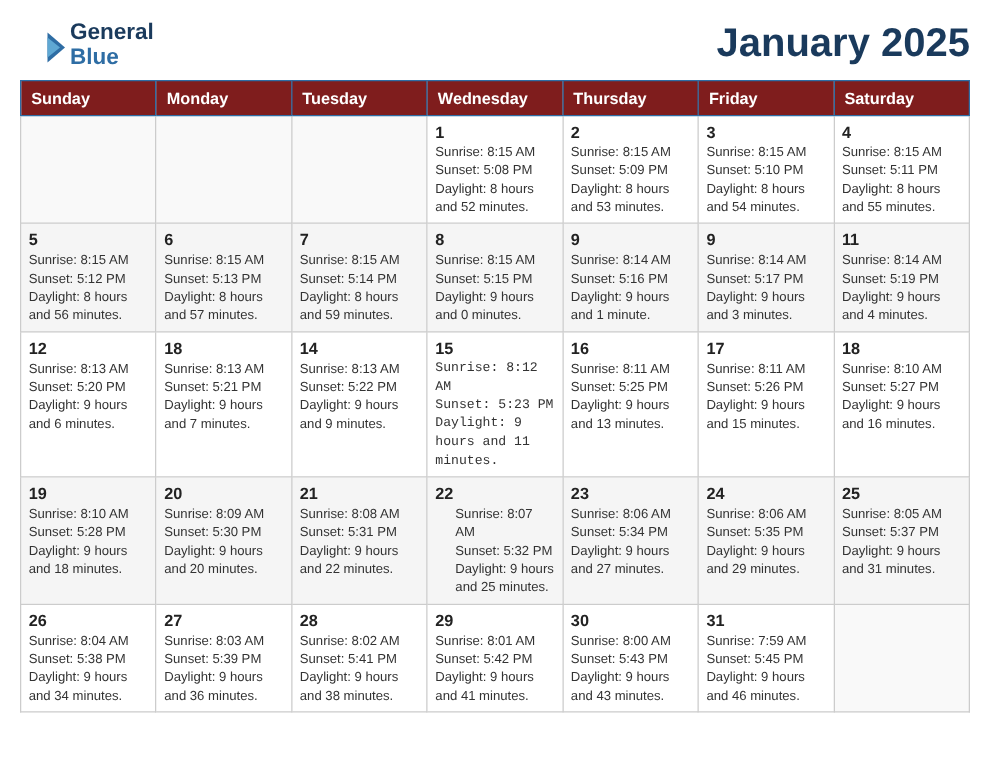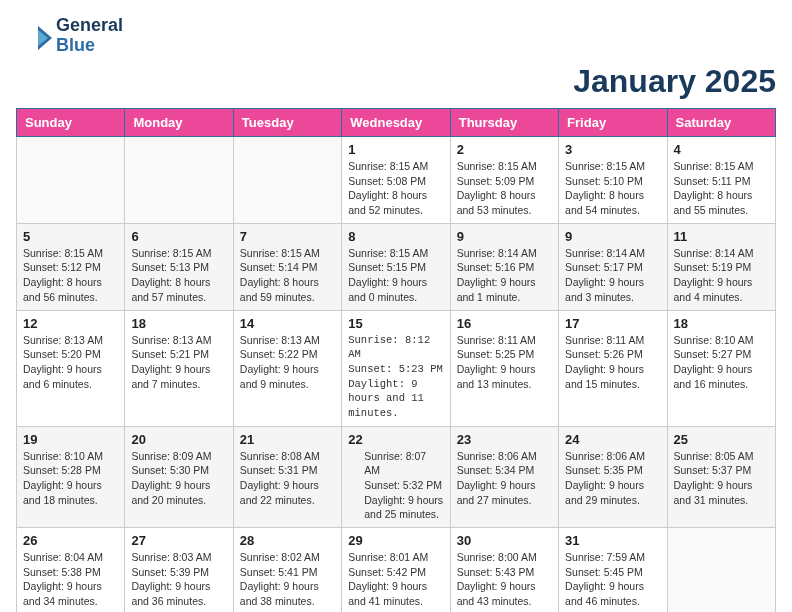--- a/index.html
+++ b/index.html
@@ -26,37 +26,36 @@
       font-weight: bold;
       color: #1a3a5c;
       line-height: 1.1;
     }
     .logo-icon {
       width: 36px;
       height: 36px;
     }
     .title-area {
       text-align: right;
-      margin-top: 47px;
     }
     .month-title {
       font-size: 32px;
       font-weight: bold;
       color: #1a3a5c;
     }
     .location-title {
       font-size: 14px;
       color: #555;
     }
     table {
       width: 100%;
       border-collapse: collapse;
     }
     thead tr th {
-      background: #ec4899;
+      background: #7f1d1d;
       color: #fff;
       text-align: left;
       padding: 6px 8px;
       font-size: 13px;
       font-weight: bold;
       border: 1px solid #2e6da4;
     }
     tbody tr td {
       border: 1px solid #ccc;
       vertical-align: top;

